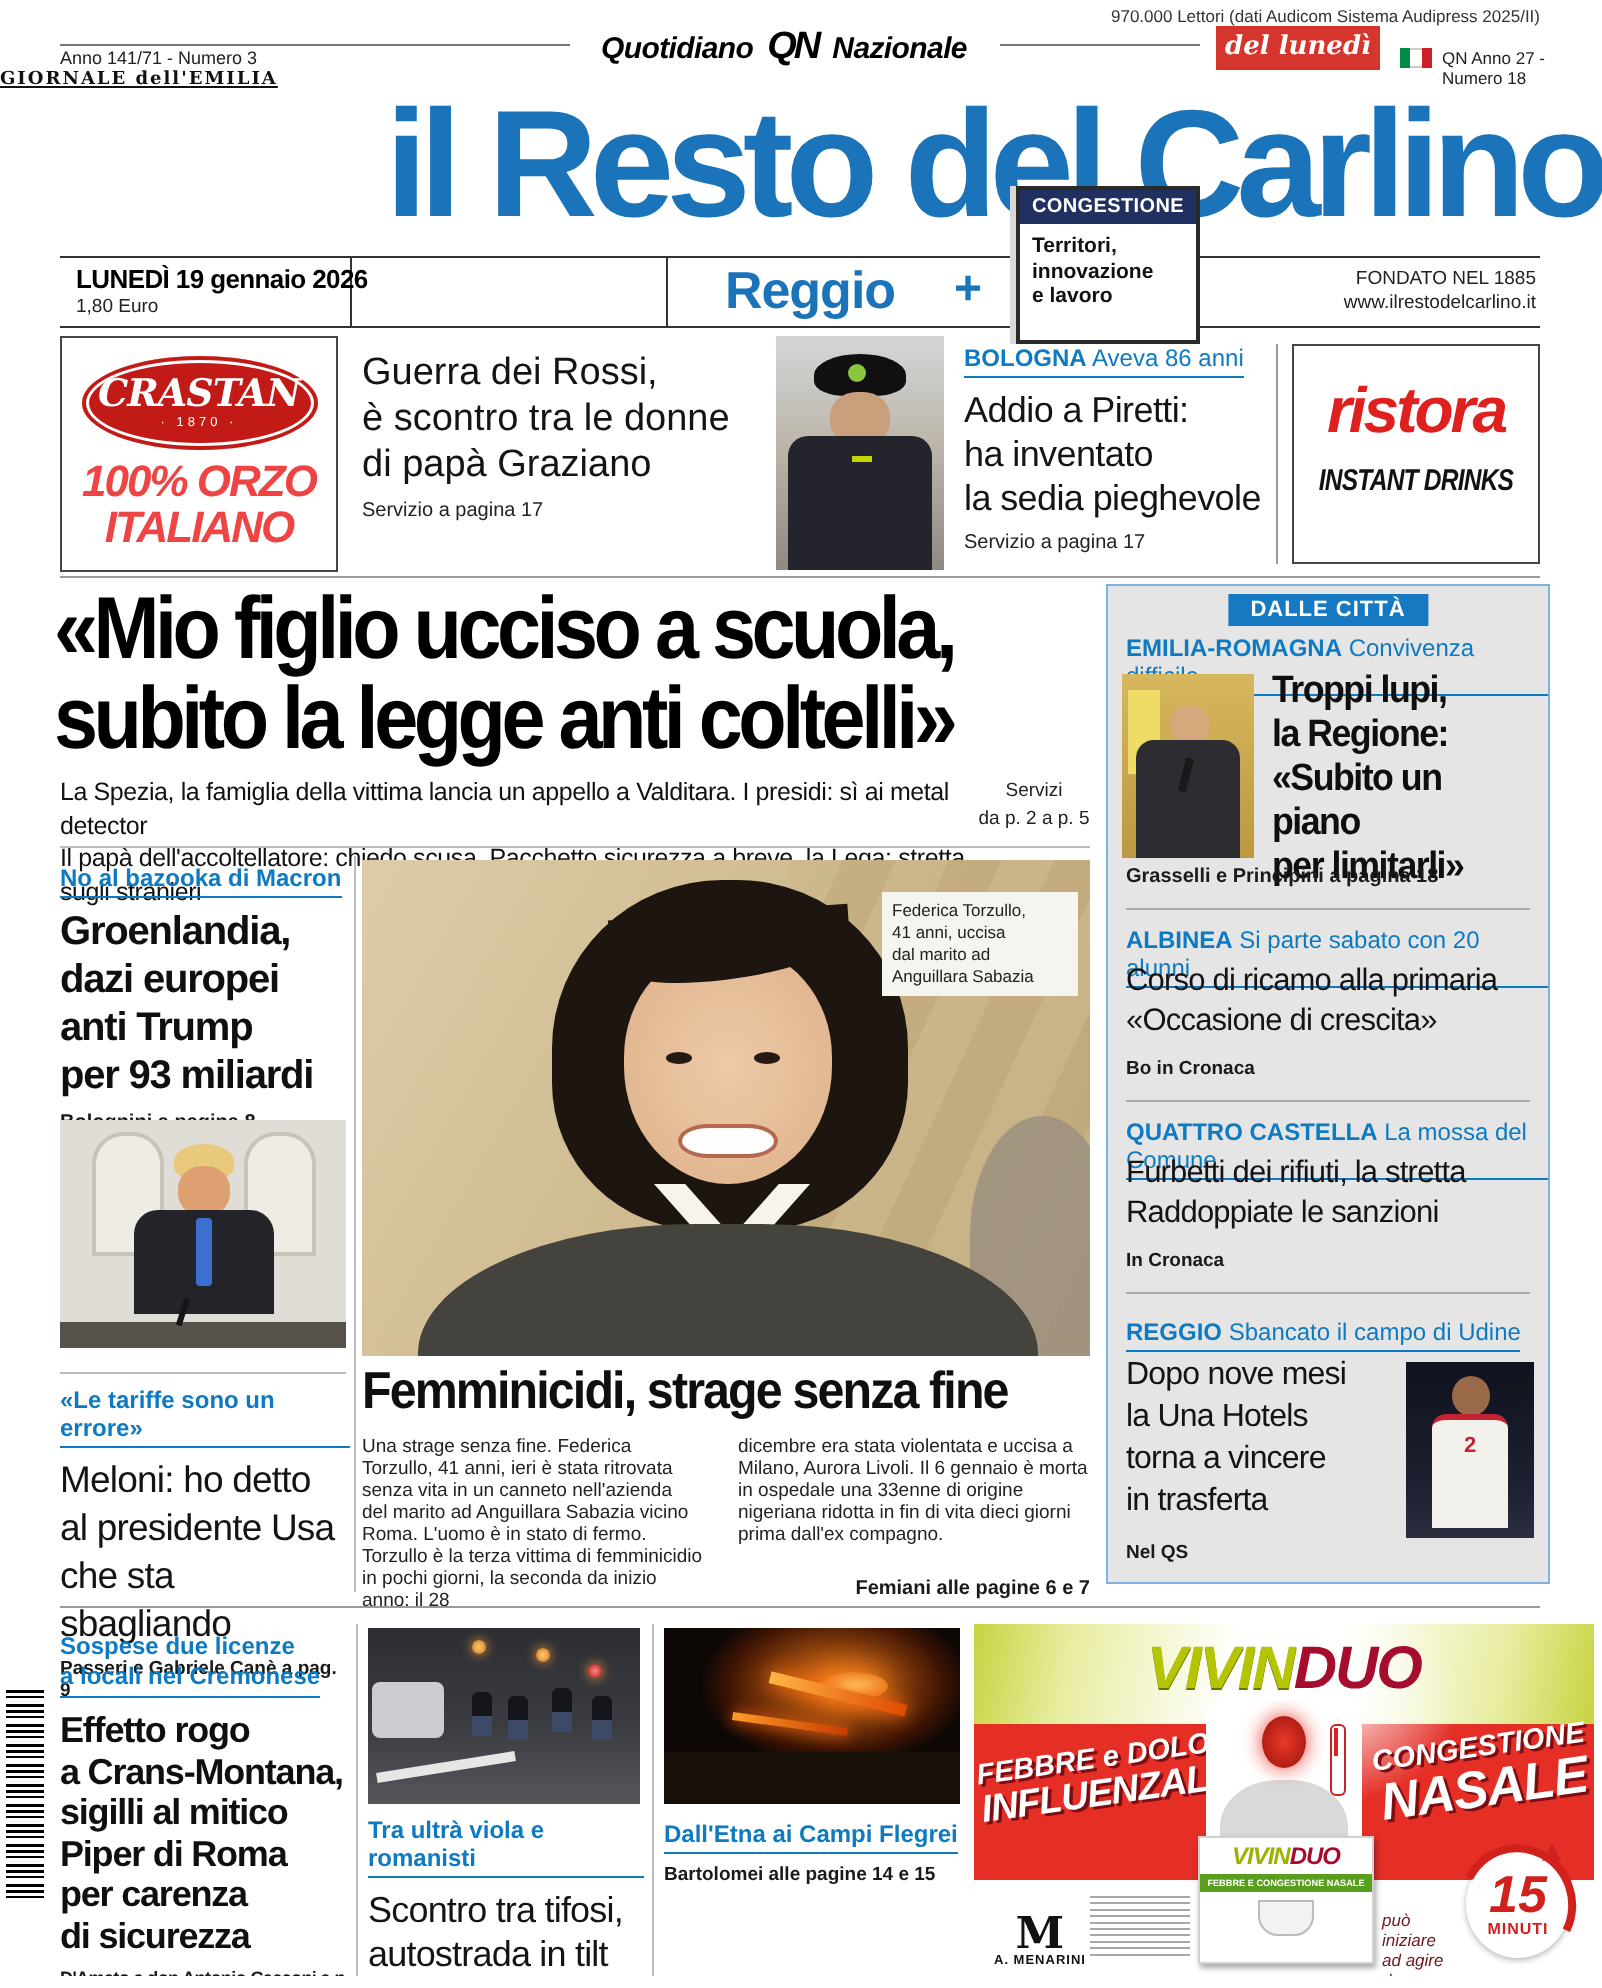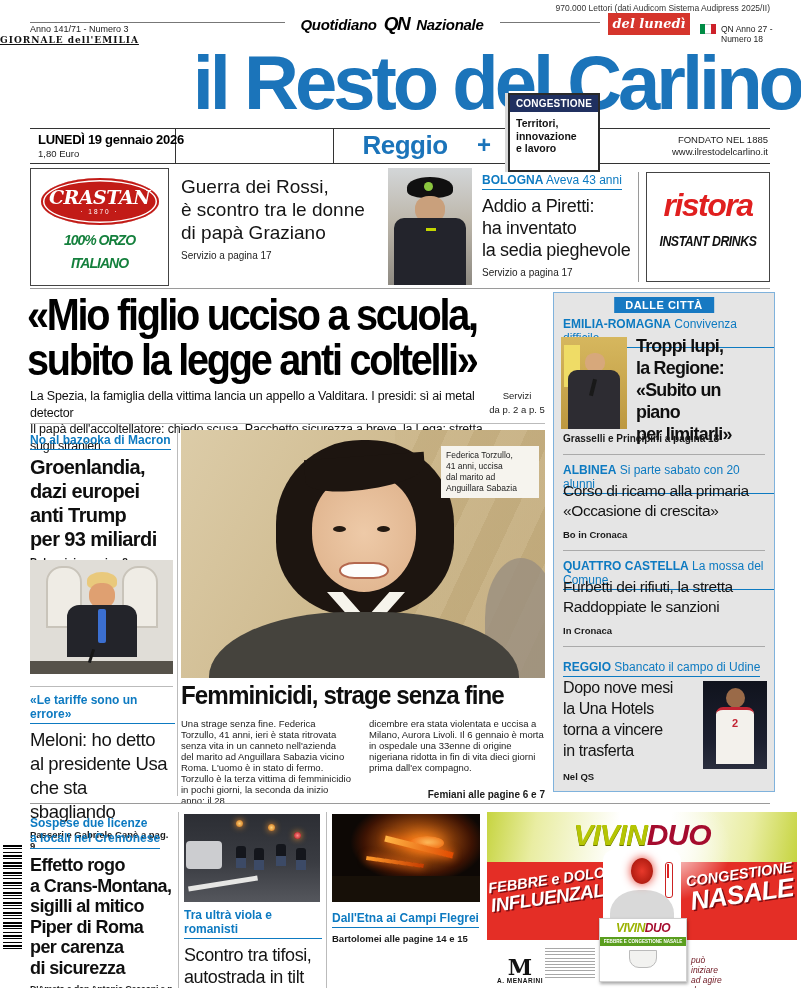--- a/index.html
+++ b/index.html
@@ -46,21 +46,21 @@
   .svc{font-size:10px;color:#222;}
   .hl-light{font-weight:400;color:#141414;}
   .hl-bold{font-weight:700;color:#0f0f0f;}
 
   
   .crastan{position:absolute;left:30px;top:168px;width:137px;height:116px;border:1px solid #444;text-align:center;}
   .cr-oval{margin:9px auto 4px auto;width:118px;height:47px;background:#c21b17;border-radius:50%;
       box-shadow:inset 0 0 0 2px #c21b17, inset 0 0 0 3.5px #fff;color:#fff;}
   .cr-brand{font-family:"DejaVu Serif",serif;font-weight:700;font-style:italic;font-size:19px;padding-top:8px;letter-spacing:-0.5px;}
   .cr-year{font-size:6.5px;letter-spacing:2px;}
-  .cr-line{font-size:14px;font-weight:700;font-style:italic;color:#15803d;letter-spacing:-1px;line-height:23px;}
+  .cr-line{font-size:22px;font-weight:700;font-style:italic;color:#ef4444;letter-spacing:-1px;line-height:23px;}
 
   
   .ristora{position:absolute;left:646px;top:172px;width:122px;height:108px;border:1px solid #444;text-align:center;}
   .ri-brand{margin-top:14px;font-size:32px;font-weight:700;font-style:italic;color:#e01f1f;letter-spacing:-1.5px;}
   .ri-sub{margin-top:8px;font-size:15px;font-weight:700;font-style:italic;color:#111;transform:scaleX(0.82);letter-spacing:-0.5px;}
 
   
   .lead-hl{position:absolute;left:27px;top:292px;width:620px;color:#000;font-weight:700;
       font-size:44px;line-height:45px;letter-spacing:-2.5px;transform:scaleX(0.9);transform-origin:0 0;}
   .lead-deck{position:absolute;left:30px;top:388px;width:462px;font-size:12.5px;line-height:16.5px;color:#111;letter-spacing:-0.2px;}
@@ -240,21 +240,21 @@
 
   <div class="ph ph-rossi" style="left:388px;top:168px;width:84px;height:117px;">
     <div class="cap"></div>
     <div class="capdot"></div>
     <div class="face"></div>
     <div class="torso"></div>
     <div class="stripe"></div>
   </div>
 
   <div class="abs" style="left:482px;top:170px;width:152px;">
-    <div class="k"><span class="kp">BOLOGNA</span><span class="kr"> Aveva 43 anni</span></div>
+    <div class="k"><span class="kp">BOLOGNA</span><span class="kr"> Aveva 86 anni</span></div>
     <div class="hl-light pre" style="font-size:18px;line-height:22px;margin-top:5px;letter-spacing:-0.3px;">Addio a Piretti:
 ha inventato
 la sedia pieghevole</div>
     <div class="svc" style="margin-top:6px;">Servizio a pagina 17</div>
   </div>
 
   <div class="vrule" style="left:638px;top:172px;height:110px;"></div>
 
   <div class="ristora">
     <div class="ri-brand">ristora</div>
@@ -452,15 +452,22 @@
     <div class="vd-legal"></div>
     <div class="vd-pack">
       <div class="pb"><span class="a">VIVIN</span><span class="b">DUO</span></div>
       <div class="gband">FEBBRE E CONGESTIONE NASALE</div>
       <div class="cup"></div>
     </div>
     <div class="vd-claim pre">può
 iniziare
 ad agire
 dopo</div>
+    <div class="vd-min">
+      <div class="circ"></div>
+      <div class="arc"></div>
+      <div class="arrow"></div>
+      <div class="n15">15</div>
+      <div class="lbl">MINUTI</div>
+    </div>
   </div>
 
 </div>
 
 </body></html>

